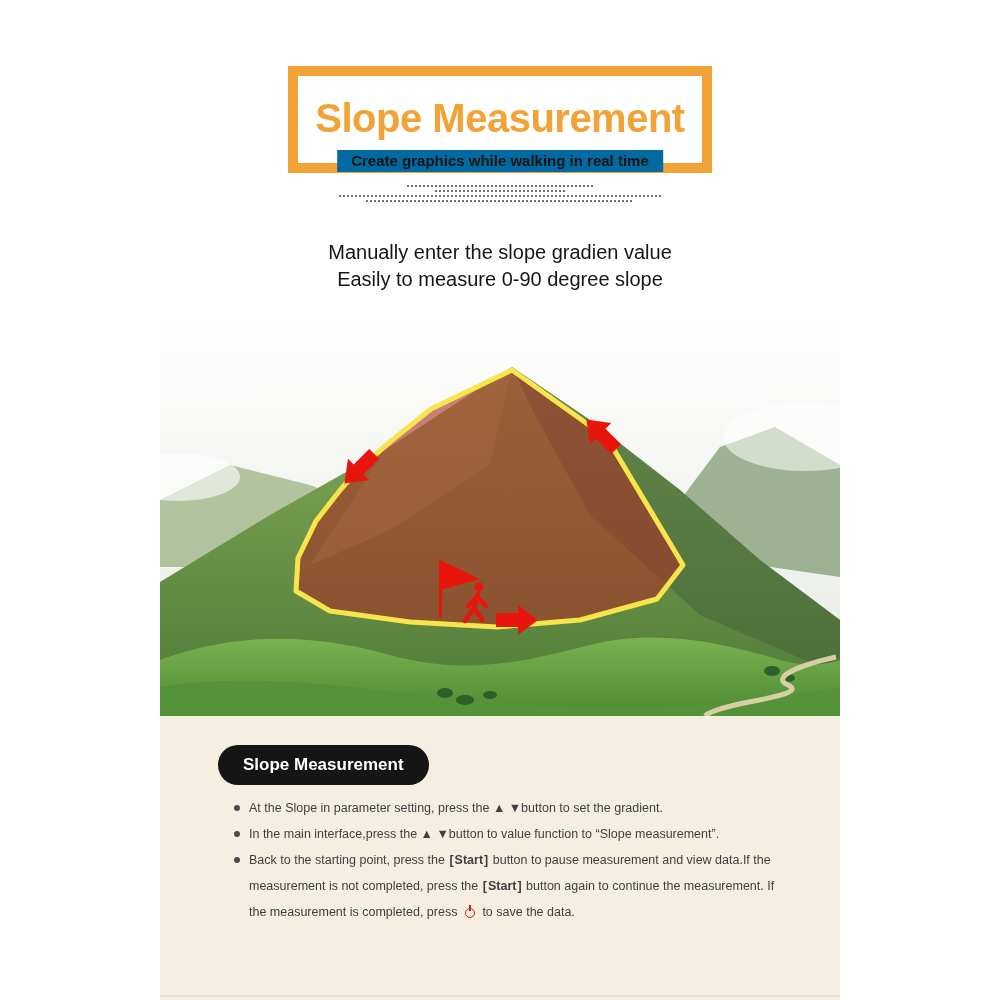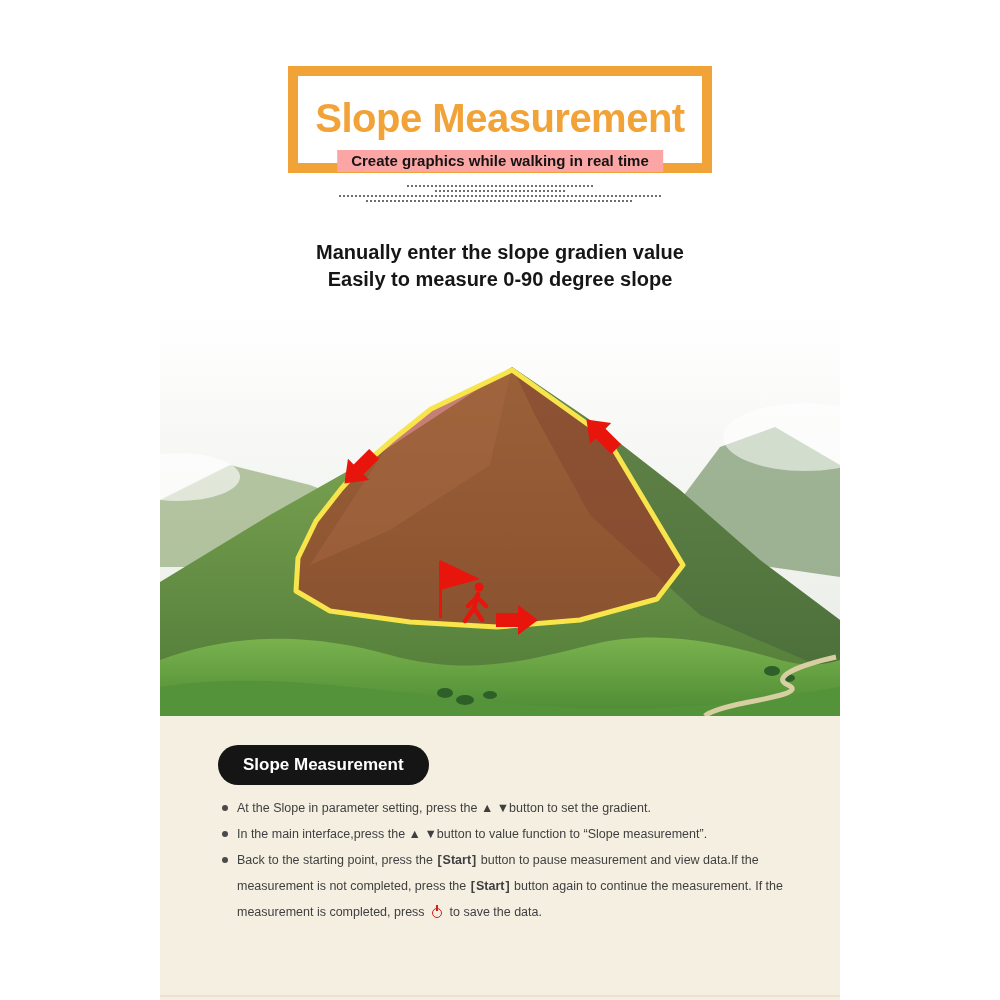--- a/index.html
+++ b/index.html
@@ -6,46 +6,46 @@
   html,body { width:1000px; height:1000px; background:#ffffff; overflow:hidden;
               font-family:"Liberation Sans","DejaVu Sans",sans-serif; }
   .content { width:680px; margin:0 auto; position:relative; }
 
   
   .header-box { position:relative; width:424px; height:107px; margin:66px auto 0;
                 border:10px solid #F2A338; }
   .header-title { text-align:center; color:#F2A338; font-size:40px; font-weight:700;
                   letter-spacing:-0.5px; padding-top:20px; white-space:nowrap; }
   .header-sub { position:absolute; left:50%; bottom:-9px; transform:translateX(-50%);
-                background:#fca5a5; padding:0 14px; font-size:15px; font-weight:700;
+                background:#0369a1; padding:0 14px; font-size:15px; font-weight:700;
                 color:#141414; white-space:nowrap; line-height:22px; }
 
   
   .fineprint { margin-top:12px; }
   .fp-line { height:2px; margin:0 auto 3px;
              background:repeating-linear-gradient(90deg,#6f6f6f 0 2px,transparent 2px 4px); }
   .fp-1 { width:186px; } .fp-2 { width:130px; } .fp-3 { width:322px; } .fp-4 { width:268px; }
 
   
   .tagline { margin-top:37px; text-align:center; color:#161616; font-size:20px;
-             font-weight:700; line-height:27px; }
+             font-weight:400; line-height:27px; }
 
   
   .photo { width:680px; height:401px; margin-top:22px; position:relative; }
   .photo svg { display:block; width:680px; height:401px; }
 
   
   .cream { width:680px; background:#F4EFE1; height:286px; position:relative;
            border-bottom:2px solid #d6d2c4; }
   .cream::after { content:""; position:absolute; left:0; right:0; bottom:3px; height:2px;
                   background:#e9e2d0; }
   .badge { display:inline-block; margin:29px 0 0 58px; height:40px; line-height:40px;
            padding:0 25px; background:#151515; border-radius:20px; color:#ffffff;
            font-size:17px; font-weight:700; }
-  .bullets { margin-top:10px; padding:0 52px 0 62px; }
+  .bullets { margin-top:10px; padding:0 52px 0 62px;margin-left:12px; }
   .bullet-item { display:flex; align-items:flex-start; color:#3F3F3F; font-size:12.5px;
                  line-height:26px; }
   .dot { flex:0 0 auto; width:6px; height:6px; border-radius:50%; background:#4a4a4a;
          margin:10px 9px 0 0; }
   .bullet-text { max-width:552px; }
   .bracket { font-weight:700; }
   .bracket::before { content:"["; font-weight:700; margin:0 1px 0 1px; }
   .bracket::after  { content:"]"; font-weight:700; margin:0 1px 0 1px; }
   .power-icon { display:inline-block; width:12px; height:13px; position:relative;
                 margin:0 3px; vertical-align:-2px; }

